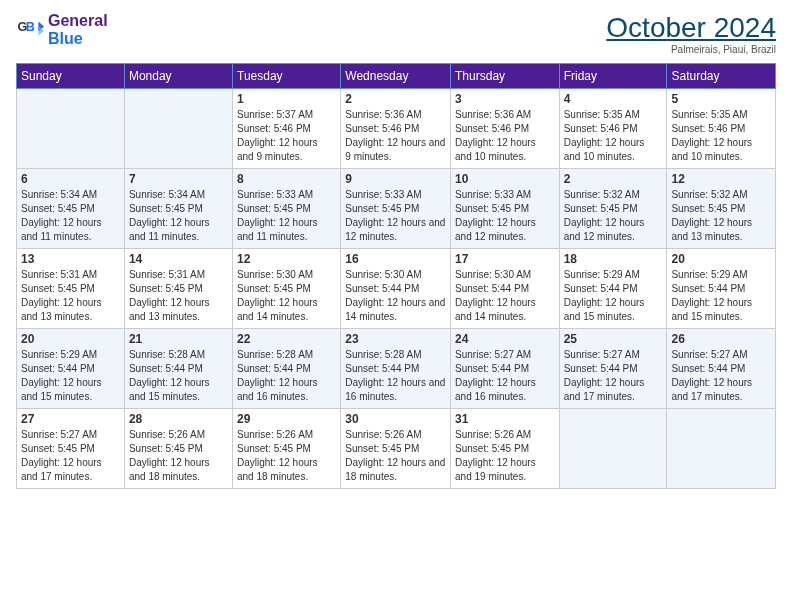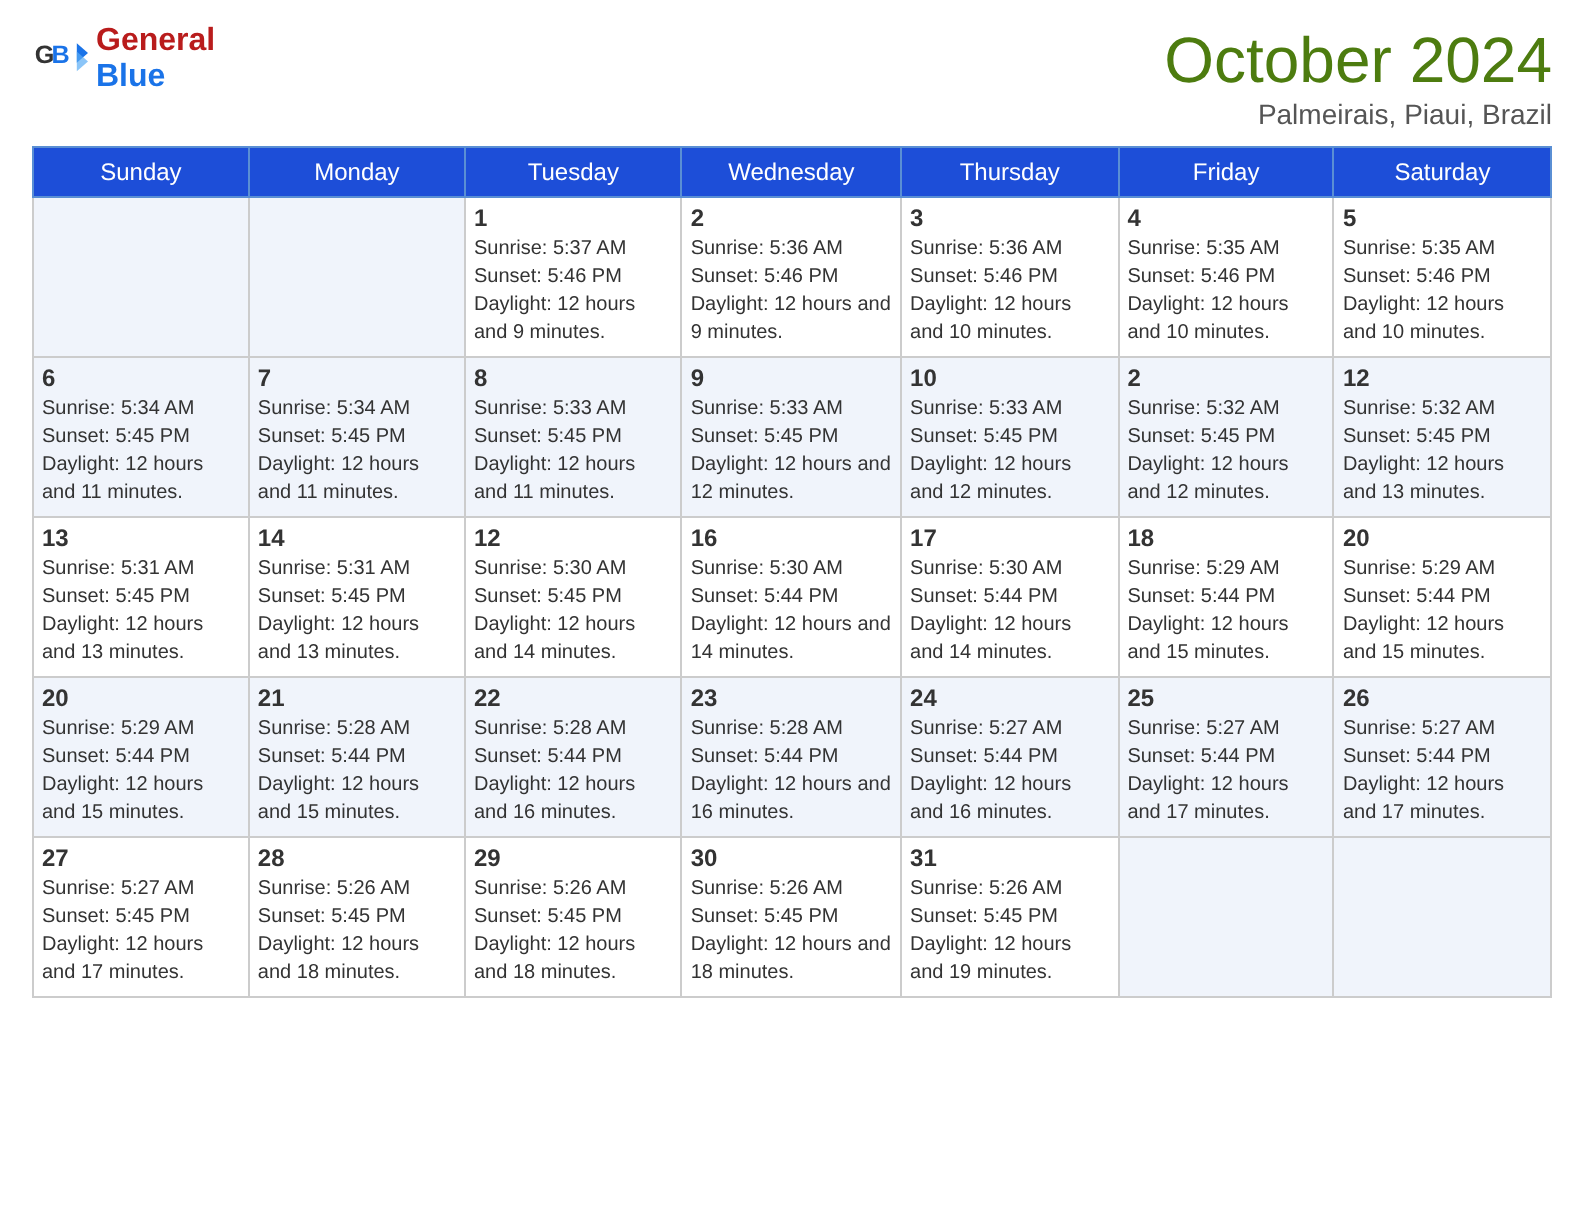--- a/index.html
+++ b/index.html
@@ -27,48 +27,49 @@
       align-items: center;
       gap: 4px;
     }
     .logo-text {
       font-size: 16px;
       font-weight: bold;
       color: #333;
       line-height: 1.1;
     }
     .logo-text span {
-      color: #b91c1c;
+      color: #4c1d95;
     }
     .logo-icon {
       width: 28px;
       height: 28px;
     }
     .title-block {
       text-align: right;
     }
     .month-title {
-      font-size: 32px;
+      font-size: 28px;
       font-weight: 300;
-      color: #4d7c0f;
+      color: #0c4a6e;
+      text-decoration: underline;
     }
     .location {
-      font-size: 14px;
+      font-size: 10px;
       color: #555;
     }
     .calendar {
       width: 100%;
       border-collapse: collapse;
       font-size: 10px;
     }
     .calendar thead th {
-      background: #1d4ed8;
+      background: #4c1d95;
       color: #fff;
       padding: 5px 4px;
-      text-align: center;
+      text-align: left;
       font-size: 12px;
       font-weight: normal;
       border: 1px solid #5a8fd4;
     }
     .calendar tbody td {
       border: 1px solid #ccc;
       vertical-align: top;
       padding: 3px 4px;
       width: 113px;
       height: 80px;

